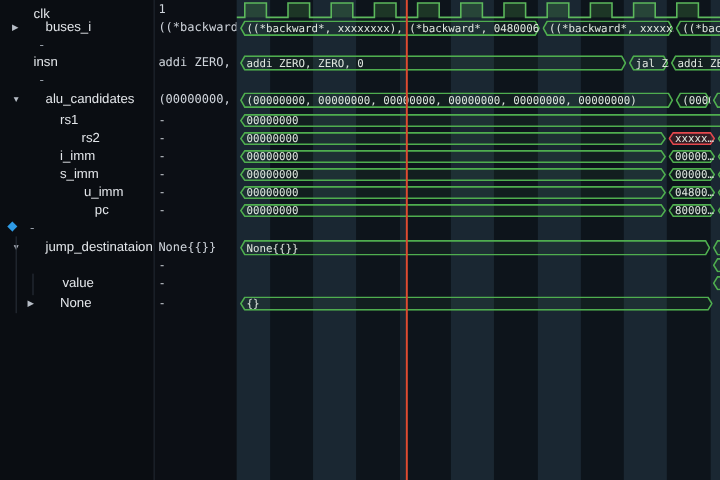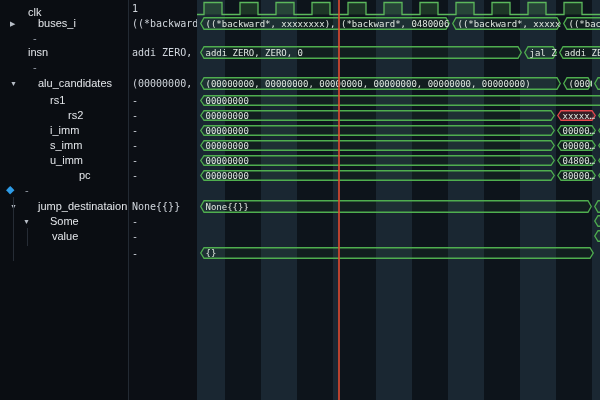--- a/index.html
+++ b/index.html
@@ -54,40 +54,40 @@
       </div>
       <div class="name-row" style="top: 108px;">
         <span class="nm" style="left: 50px; margin-left: 18px;">rs2</span>
       </div>
       <div class="name-row" style="top: 123px; text-decoration: underline;">
         <span class="nm" style="left: 50px;">i_imm</span>
       </div>
       <div class="name-row" style="top: 138px;">
         <span class="nm" style="left: 50px;">s_imm</span>
       </div>
-      <div class="name-row" style="top: 153px;">
+      <div class="name-row" style="top: 153px; margin-left: 20px;">
         <span class="nm" style="left: 50px;">u_imm</span>
       </div>
       <div class="name-row" style="top: 168px;">
         <span class="nm" style="left: 50px; margin-left: 29px;">pc</span>
       </div>
       <div class="name-row" style="top: 182.5px;">
         <span class="diamond" style="left: 6px;">◆</span>
         <span class="nm dash" style="left: 25px;">-</span>
       </div>
       <div class="name-row" style="top: 199px;">
         <span class="arrow" style="left: 10px;">▼</span>
         <span class="nm" style="left: 38px;">jump_destinataion</span>
       </div>
-      <div class="name-row" style="top: 213.5px;">
-        <span class="arrow" style="left: 23px;">▼</span>
-        <span class="nm" style="left: 50px;">Some</span>
-      </div>
       <div class="name-row" style="top: 228.5px; padding-left: 16px;">
         <span class="nm" style="left: 52px;">value</span>
+      </div>
+      <div class="name-row" style="top: 245.5px;">
+        <span class="arrow" style="left: 23px;">▶</span>
+        <span class="nm" style="left: 50px;">None</span>
       </div>
       <div class="guide" style="left: 13px; top: 197px; height: 64px;"></div>
       <div class="guide" style="left: 27px; top: 228px; height: 18px;"></div>
     </div>
   <div id="values-panel">
       <div class="value-row" style="top: 0.5px;">1</div>
       <div class="value-row" style="top: 16px;">((*backward*, </div>
       <div class="value-row" style="top: 45px;">addi ZERO, ZER</div>
       <div class="value-row" style="top: 76px;">(00000000, 000</div>
       <div class="value-row" style="top: 93px;">-</div>

